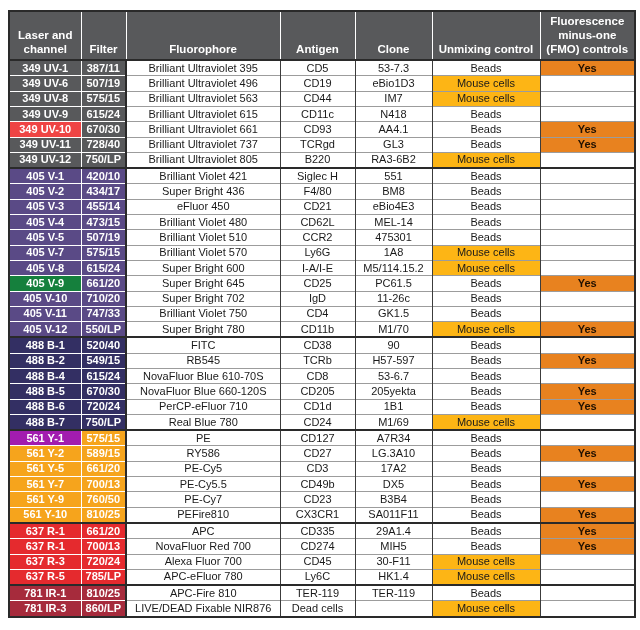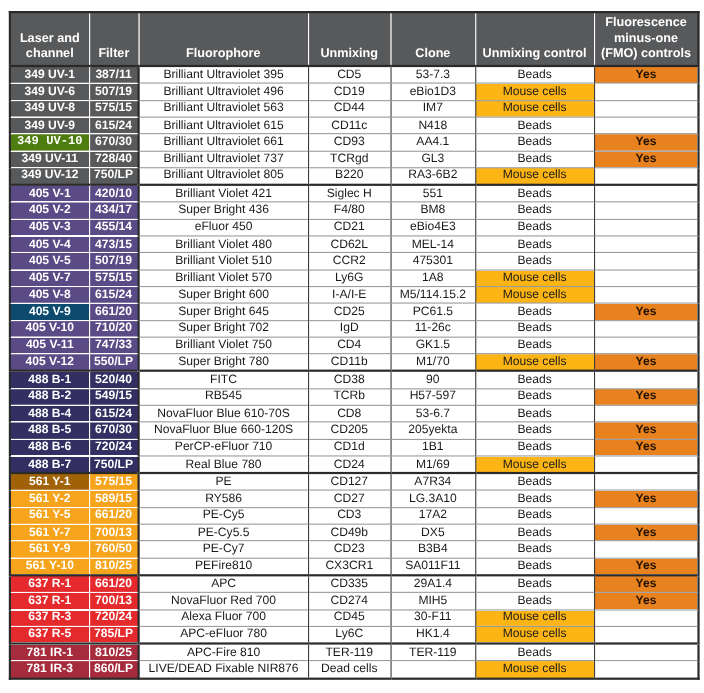--- a/index.html
+++ b/index.html
@@ -42,21 +42,21 @@
         <col class="c4">
       <col class="c5">
         <col class="c6">
         <col class="c7">
     </colgroup>
     <thead>
       <tr>
         <th>Laser and channel</th>
         <th>Filter</th>
         <th>Fluorophore</th>
-        <th>Unmixing</th>
+        <th>Antigen</th>
         <th>Clone</th>
         <th>Unmixing control</th>
         <th>Fluorescence minus-one (FMO) controls</th>
       </tr>
     </thead>
     <tbody id="table-body">
         <tr class="group-start">
           <td class="laser" style="background: rgb(88, 89, 91);">349 UV-1</td>
           <td class="filter" style="background: rgb(88, 89, 91);">387/11</td>
           <td>Brilliant Ultraviolet 395</td>
@@ -86,21 +86,21 @@
         <tr>
           <td class="laser" style="background: rgb(88, 89, 91);">349 UV-9</td>
           <td class="filter" style="background: rgb(88, 89, 91);">615/24</td>
           <td>Brilliant Ultraviolet 615</td>
           <td>CD11c</td>
           <td>N418</td>
           <td>Beads</td>
           <td class="fmo"></td>
         </tr>
         <tr>
-          <td class="laser" style="background: #4d7c0f; font-family: Liberation Mono, monospace;">349 UV-10</td>
+          <td class="laser" style="background: #ef4444;">349 UV-10</td>
           <td class="filter" style="background: rgb(88, 89, 91);">670/30</td>
           <td>Brilliant Ultraviolet 661</td>
           <td>CD93</td>
           <td>AA4.1</td>
           <td>Beads</td>
           <td class="fmo yes" style="background: rgb(232, 130, 31);">Yes</td>
         </tr>
         <tr>
           <td class="laser" style="background: rgb(88, 89, 91);">349 UV-11</td>
           <td class="filter" style="background: rgb(88, 89, 91);">728/40</td>
@@ -176,21 +176,21 @@
         <tr>
           <td class="laser" style="background: rgb(90, 74, 134);">405 V-8</td>
           <td class="filter" style="background: rgb(90, 74, 134);">615/24</td>
           <td>Super Bright 600</td>
           <td>I-A/I-E</td>
           <td>M5/114.15.2</td>
           <td style="background: rgb(253, 181, 21);">Mouse cells</td>
           <td class="fmo"></td>
         </tr>
         <tr>
-          <td class="laser" style="background: #0c4a6e; margin-left: 38px;">405 V-9</td>
+          <td class="laser" style="background: #15803d; margin-left: 38px;">405 V-9</td>
           <td class="filter" style="background: rgb(90, 74, 134);">661/20</td>
           <td>Super Bright 645</td>
           <td>CD25</td>
           <td>PC61.5</td>
           <td>Beads</td>
           <td class="fmo yes" style="background: rgb(232, 130, 31);">Yes</td>
         </tr>
         <tr>
           <td class="laser" style="background: rgb(90, 74, 134);">405 V-10</td>
           <td class="filter" style="background: rgb(90, 74, 134);">710/20</td>
@@ -266,21 +266,21 @@
         <tr>
           <td class="laser" style="background: rgb(51, 47, 99);">488 B-7</td>
           <td class="filter" style="background: rgb(51, 47, 99);">750/LP</td>
           <td>Real Blue 780</td>
           <td>CD24</td>
           <td>M1/69</td>
           <td style="background: rgb(253, 181, 21);">Mouse cells</td>
           <td class="fmo"></td>
         </tr>
         <tr class="group-start">
-          <td class="laser" style="background: #a16207;">561 Y-1</td>
+          <td class="laser" style="background: #a21caf;">561 Y-1</td>
           <td class="filter" style="background: rgb(246, 164, 28);">575/15</td>
           <td>PE</td>
           <td>CD127</td>
           <td>A7R34</td>
           <td>Beads</td>
           <td class="fmo"></td>
         </tr>
         <tr>
           <td class="laser" style="background: rgb(246, 164, 28);">561 Y-2</td>
           <td class="filter" style="background: rgb(246, 164, 28);">589/15</td>

